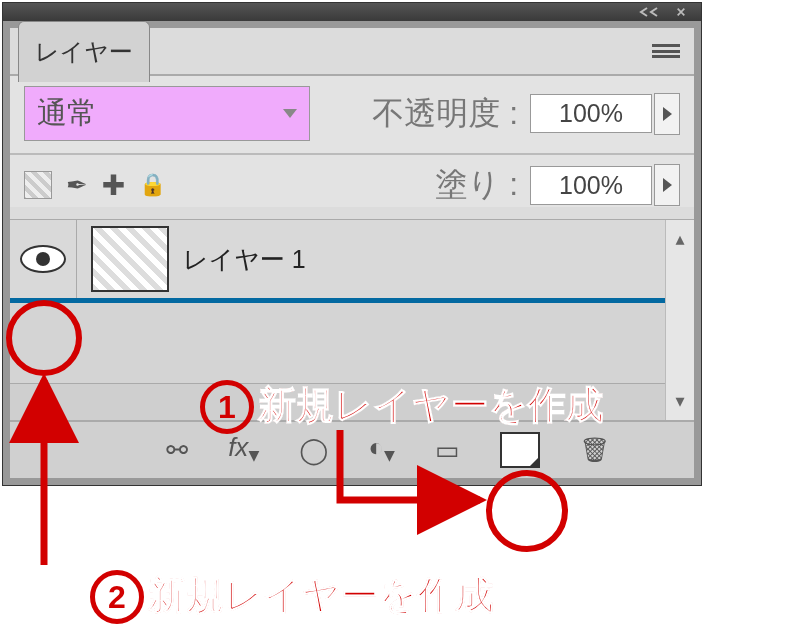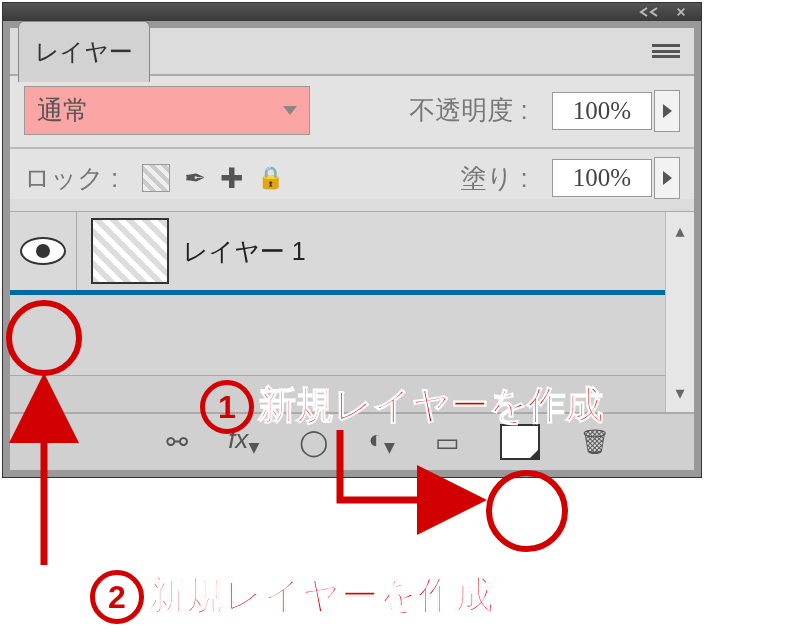--- a/index.html
+++ b/index.html
@@ -6,24 +6,24 @@
     .panel { position:absolute; left:2px; top:2px; width:700px; background:#999; border:1px solid #333; padding:7px; box-sizing:border-box; }
     .top-strip { height:18px; background:linear-gradient(#555,#3a3a3a); display:flex; justify-content:flex-end; align-items:center; gap:6px; padding:0 8px; margin:-7px -7px 0 -7px; }
     .top-strip svg { width:24px; height:10px; }
     .inner { background:#dcdcdc; margin-top:7px; }
     .tab-row { display:flex; align-items:center; height:46px; position:relative; }
     .tab { background:#d2d2d2; border:1px solid #888; border-bottom:none; border-radius:6px 6px 0 0; padding:14px 16px; margin-left:8px; font-size:24px; color:#333; }
     .menu-icon { margin-left:auto; margin-right:14px; width:28px; height:14px; cursor:pointer; display:flex; flex-direction:column; justify-content:space-between; }
     .menu-icon span { height:3px; background:#555; display:block; }
     .body { background:#e3e3e3; border-top:2px solid #aaa; padding:10px 14px 0 14px; }
     .row { display:flex; align-items:center; margin-bottom:12px; }
-    .label { color:#777; font-size:26px; margin-right:24px;text-align:right; }
-    .dd { background:#fca5a5; border:1px solid #999; padding:6px 12px; font-size:26px; color:#555; display:inline-flex; align-items:center; min-width:260px; justify-content:space-between; }
+    .label { color:#777; font-size:32px; margin-right:12px;text-align:right; }
+    .dd { background:#f0abfc; border:1px solid #999; padding:6px 12px; font-size:30px; color:#555; display:inline-flex; align-items:center; min-width:260px; justify-content:space-between; }
     .chev::after { content:""; display:inline-block; border-left:7px solid transparent; border-right:7px solid transparent; border-top:9px solid #888; margin-left:10px; }
-    .pct-box { background:#fff; border:1px solid #999; padding:4px 20px; font-size:25px; color:#444;font-family:Liberation Serif, serif; }
+    .pct-box { background:#fff; border:1px solid #999; padding:4px 28px; font-size:25px; color:#444; }
     .arrow-btn { width:24px; height:40px; border:1px solid #999; background:#f2f2f2; display:flex; align-items:center; justify-content:center; margin-left:2px; }
     .arrow-btn::after { content:""; border-top:7px solid transparent; border-bottom:7px solid transparent; border-left:9px solid #555; }
     .lock-icons { display:flex; gap:14px; align-items:center; }
     .icon-sq { width:26px; height:26px; background:linear-gradient(45deg,#eee 25%,#ccc 25%,#ccc 50%,#eee 50%,#eee 75%,#ccc 75%); background-size:12px 12px; border:1px solid #999; }
     .icon-brush::before { content:"✒"; font-size:26px; color:#555; }
     .icon-move::before { content:"✚"; font-size:28px; color:#555; }
     .icon-lock::before { content:"🔒"; font-size:22px; }
     hr.sep { border:none; border-top:2px solid #bbb; margin:8px -14px; }
     .layer-list { border-top:1px solid #aaa; background:#d9d9d9; position:relative; }
     .layer { display:flex; align-items:center; height:78px; border-bottom:5px solid #0369a1; }
@@ -76,21 +76,20 @@
         <div class="dd chev">
             <span>通常</span>
           </div>
         <div style="flex:1"></div>
         <span class="label">不透明度 :</span>
         <span class="pct-box">100%</span>
         <div class="arrow-btn"></div>
       </div>
       <hr class="sep">
       <div class="row">
-        <span class="label">ロック :</span>
         <div class="lock-icons">
           <div class="icon-sq"></div>
           <span class="icon-brush"></span>
           <span class="icon-move"></span>
           <span class="icon-lock"></span>
         </div>
         <div style="flex:1"></div>
         <span class="label">塗り :</span>
         <span class="pct-box">100%</span>
         <div class="arrow-btn"></div>

